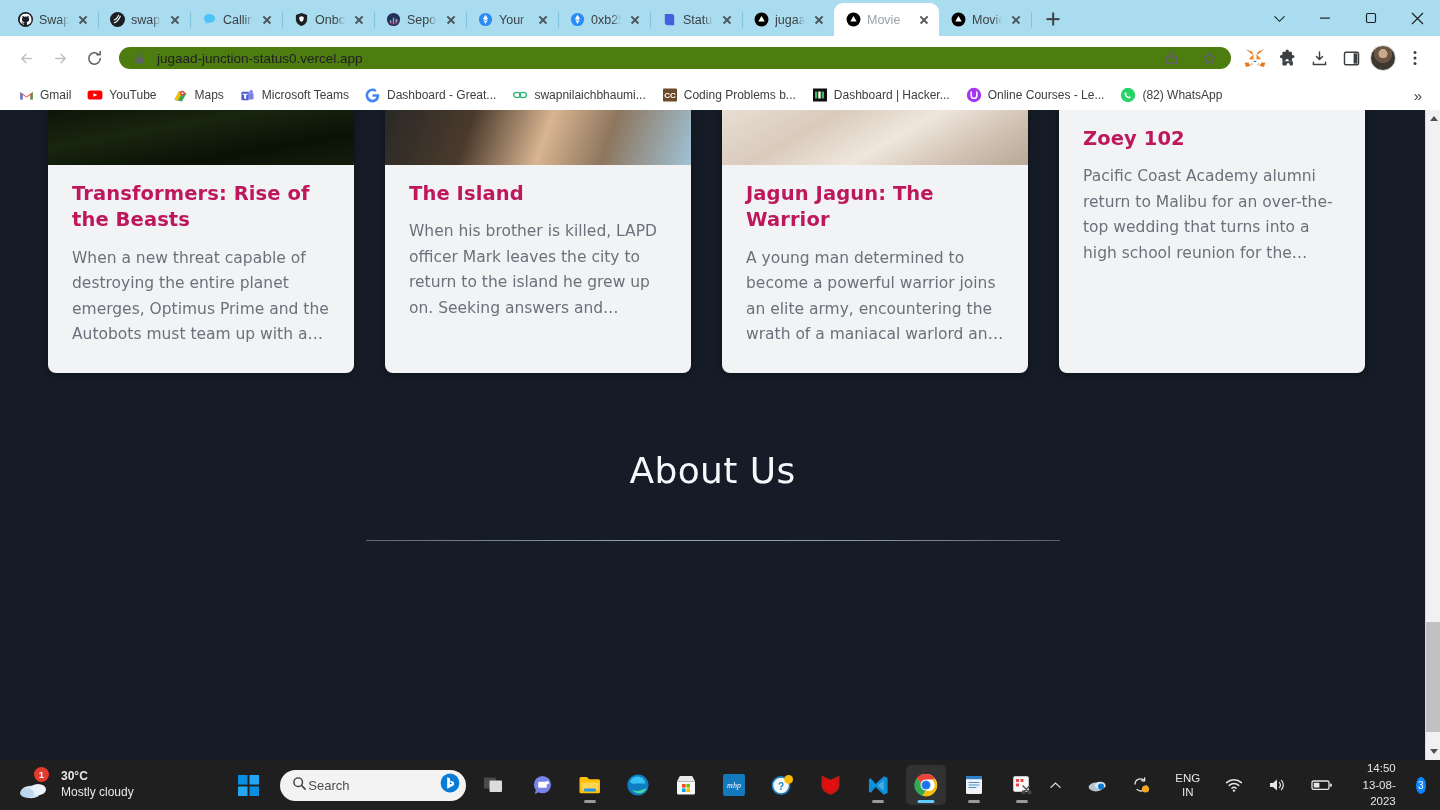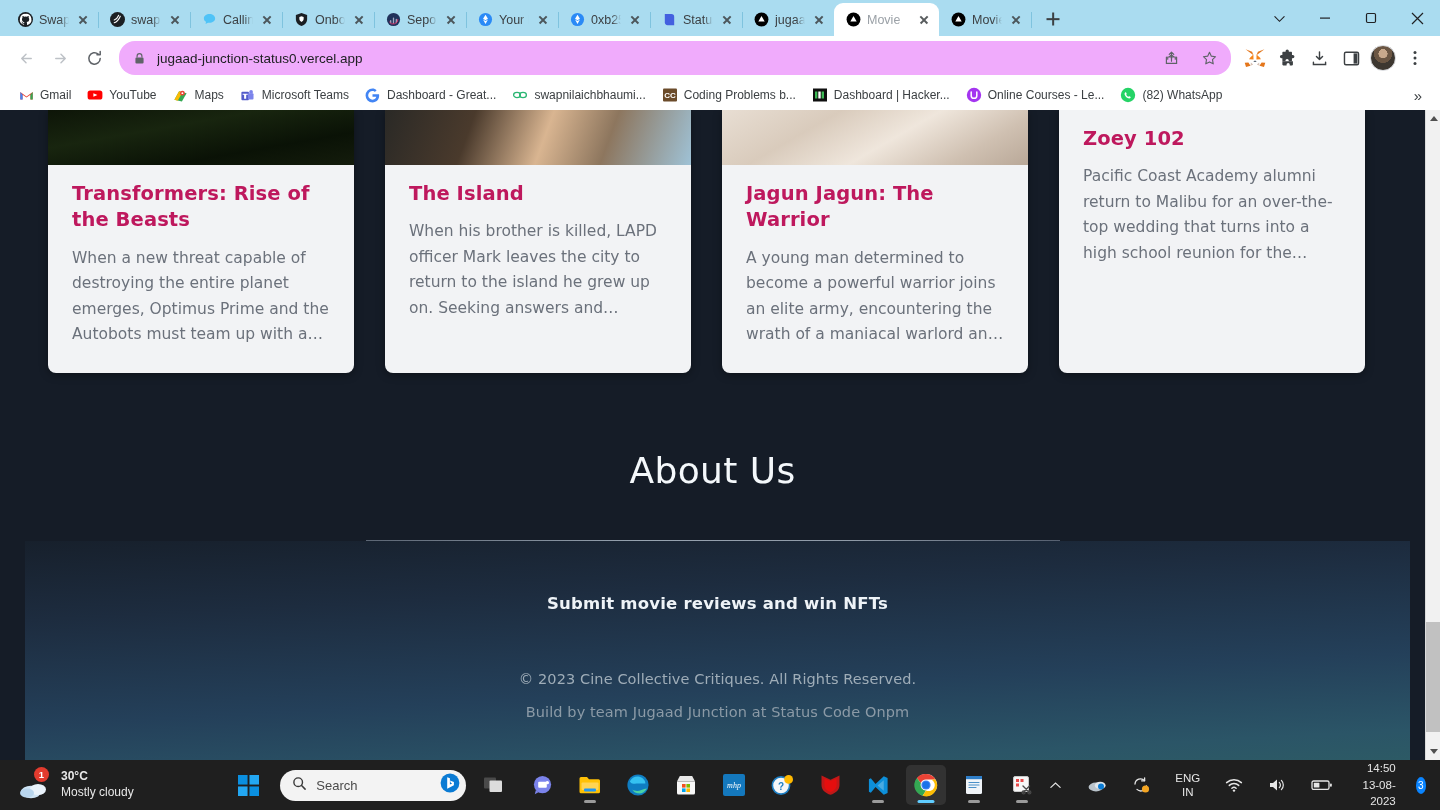--- a/index.html
+++ b/index.html
@@ -48,21 +48,21 @@
   .newtab:after  { width:1.7px; height:13px; }
 
   .winctl { position:absolute; right:0; bottom:3px; display:flex; align-items:center; gap:0; }
   .winbtn { width:46px; height:30px; display:flex; align-items:center; justify-content:center; color:#202124; }
 
   
   .toolbar { height:44px; background:#ffffff; display:flex; align-items:center; padding:0 10px; gap:2px; }
   .navbtn { width:32px; height:32px; display:flex; align-items:center; justify-content:center; border-radius:50%; color:#5f6368; }
   .navbtn.disabled { color:#bdc1c6; }
   .omnibox {
-    flex:1 1 auto; height:34px; background:#f0abfc; border-radius:16px;
+    flex:1 1 auto; height:22px; background:#4d7c0f; border-radius:16px;
     display:flex; align-items:center; padding:0 8px 0 14px; margin:0 7px; gap:10px;
     min-width:0;
   }
   .omnibox .lock { width:14px; height:14px; flex:0 0 14px; }
   .url { font-size:13.5px; color:#202124; flex:1 1 auto; white-space:nowrap; overflow:hidden; }
   .omni-act { width:28px; height:28px; display:flex; align-items:center; justify-content:center; color:#5f6368; flex:0 0 28px;}
   .ext { width:30px; height:30px; display:flex; align-items:center; justify-content:center; flex:0 0 30px;}
   .avatar {
     width:26px;height:26px;border-radius:50%;flex:0 0 26px;
     background:radial-gradient(circle at 50% 32%, #c9a98c 0 22%, #6b5643 23% 45%, #3d3730 46% 100%);
@@ -143,21 +143,21 @@
   }
   .wtext { color:#e8e8e8; font-size:12px; line-height:1.33; }
   .wtext b { font-weight:bold; display:block; }
   .tb-center { display:flex; align-items:center; gap:8px; flex:1 1 auto; justify-content:flex-start; margin-left:12px;}
   .tbicon { width:40px; height:40px; display:flex; align-items:center; justify-content:center; position:relative; border-radius:5px; }
   .tbicon .run { position:absolute; bottom:2px; left:50%; transform:translateX(-50%); width:12px; height:3px; border-radius:2px; background:#9a9a9a; }
   .tbicon .run.active { width:17px; background:#60cdff; }
   .tbicon.pinned { background:#323232; }
   .searchbox {
     width:186px; height:31px; background:#f3f3f3; border-radius:16px; display:flex;
-    align-items:center; gap:9px; padding:0 6px 0 12px; margin-left:4px;
+    align-items:center; gap:1px; padding:0 6px 0 12px; margin-left:4px;
   }
   .searchbox .stext { font-size:13px; color:#4a4a4a; flex:1 1 auto; }
   .tray { display:flex; align-items:center; gap:11px; padding-right:10px; }
   .trayitem { height:40px; display:flex; align-items:center; justify-content:center; padding:0 7px; color:#e6e6e6; }
   .lang { font-size:11.5px; line-height:1.25; text-align:center; color:#e6e6e6; }
   .clock { font-size:11.5px; line-height:1.45; text-align:right; color:#e6e6e6; padding:0 9px; }
   .notifdot { width:17px; height:17px; border-radius:50%; background:#0a84ff; color:#fff; font-size:10px; display:flex; align-items:center; justify-content:center; margin-right:4px;}
 </style>
 </head>
 <body>
@@ -529,25 +529,20 @@
             <div class="card-title">Zoey 102</div>
             <div class="card-desc">Pacific Coast Academy alumni return to Malibu for an over-the-top wedding that turns into a high school reunion for the…</div>
           </div>
         </div>
 
       </div>
 
       <div class="about-wrap">
         <div class="about-title">About Us</div>
         <div class="hr"></div>
-        <div class="footer-panel">
-          <div class="tagline">Submit movie reviews and win NFTs</div>
-          <div class="copyright">© 2023 Cine Collective Critiques. All Rights Reserved.</div>
-          <div class="buildby">Build by team Jugaad Junction at Status Code Onpm</div>
-        </div>
       </div>
     </div>
 
     <div class="pscroll">
       <div class="parrow up">
           <span class="g"></span>
         </div>
       <div class="pthumb" style="top:512px;height:110px;"></div>
       <div class="parrow dn" style="position:absolute;bottom:0;">
           <span class="g"></span>

